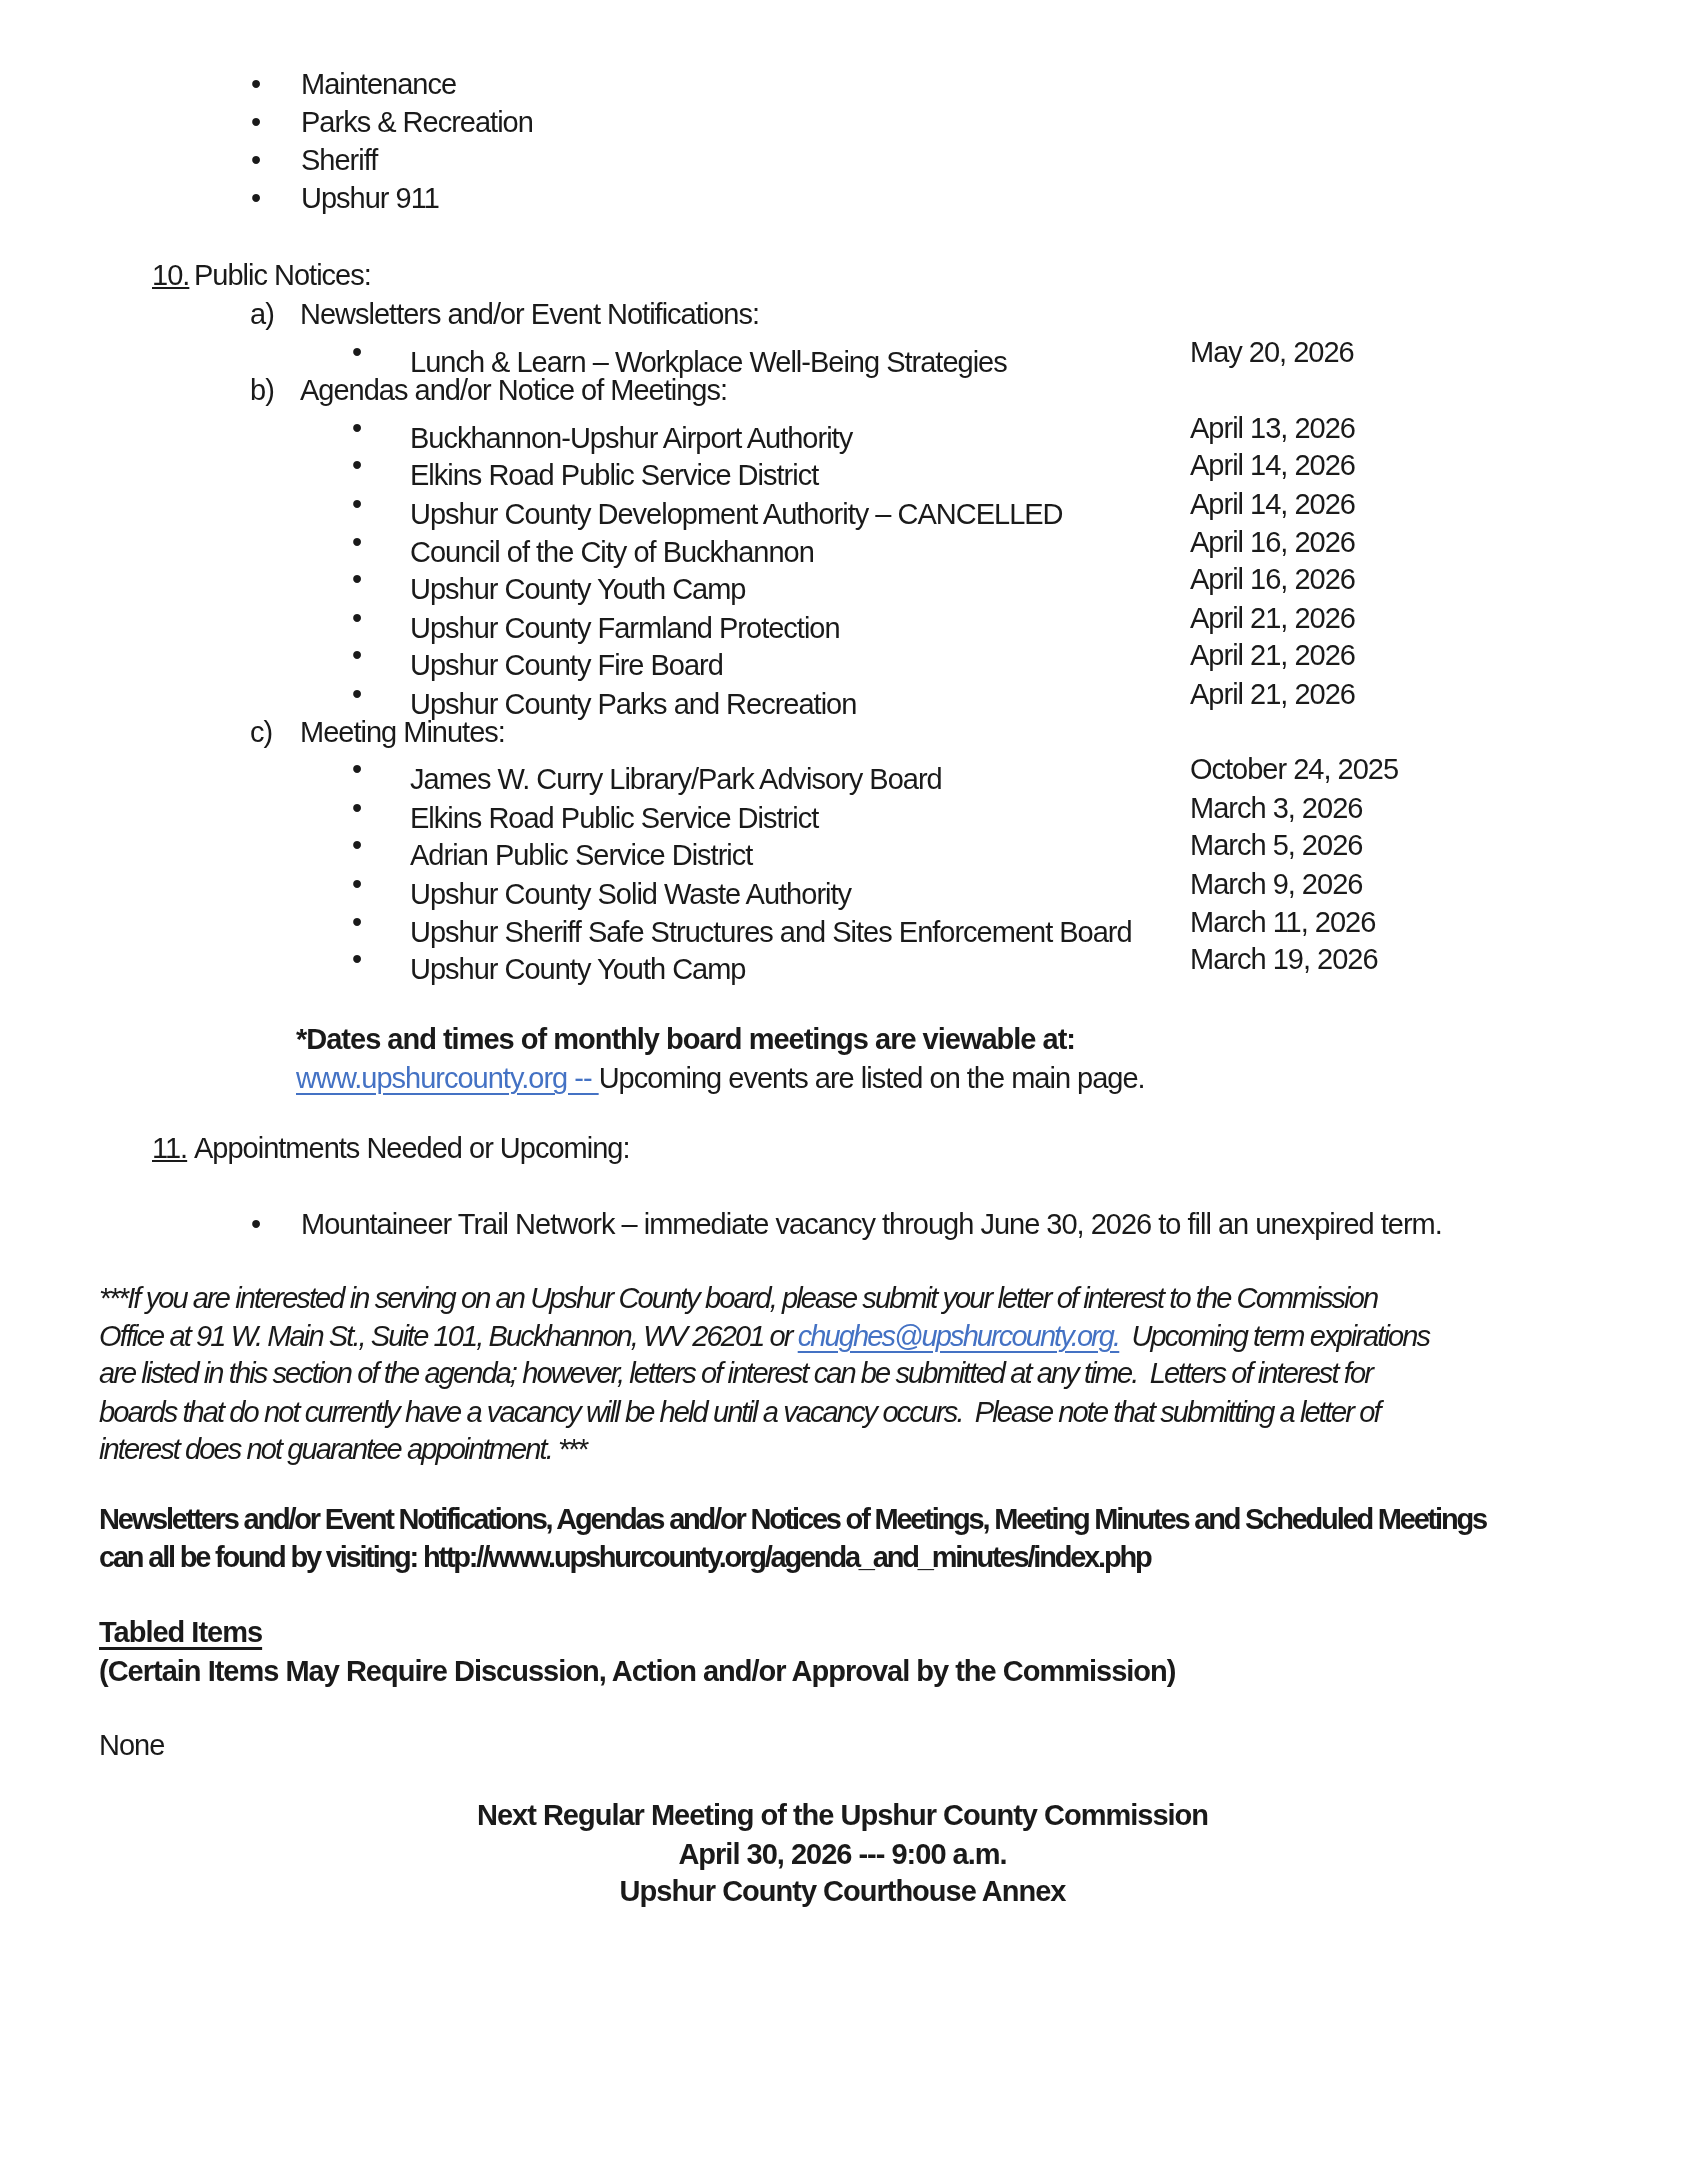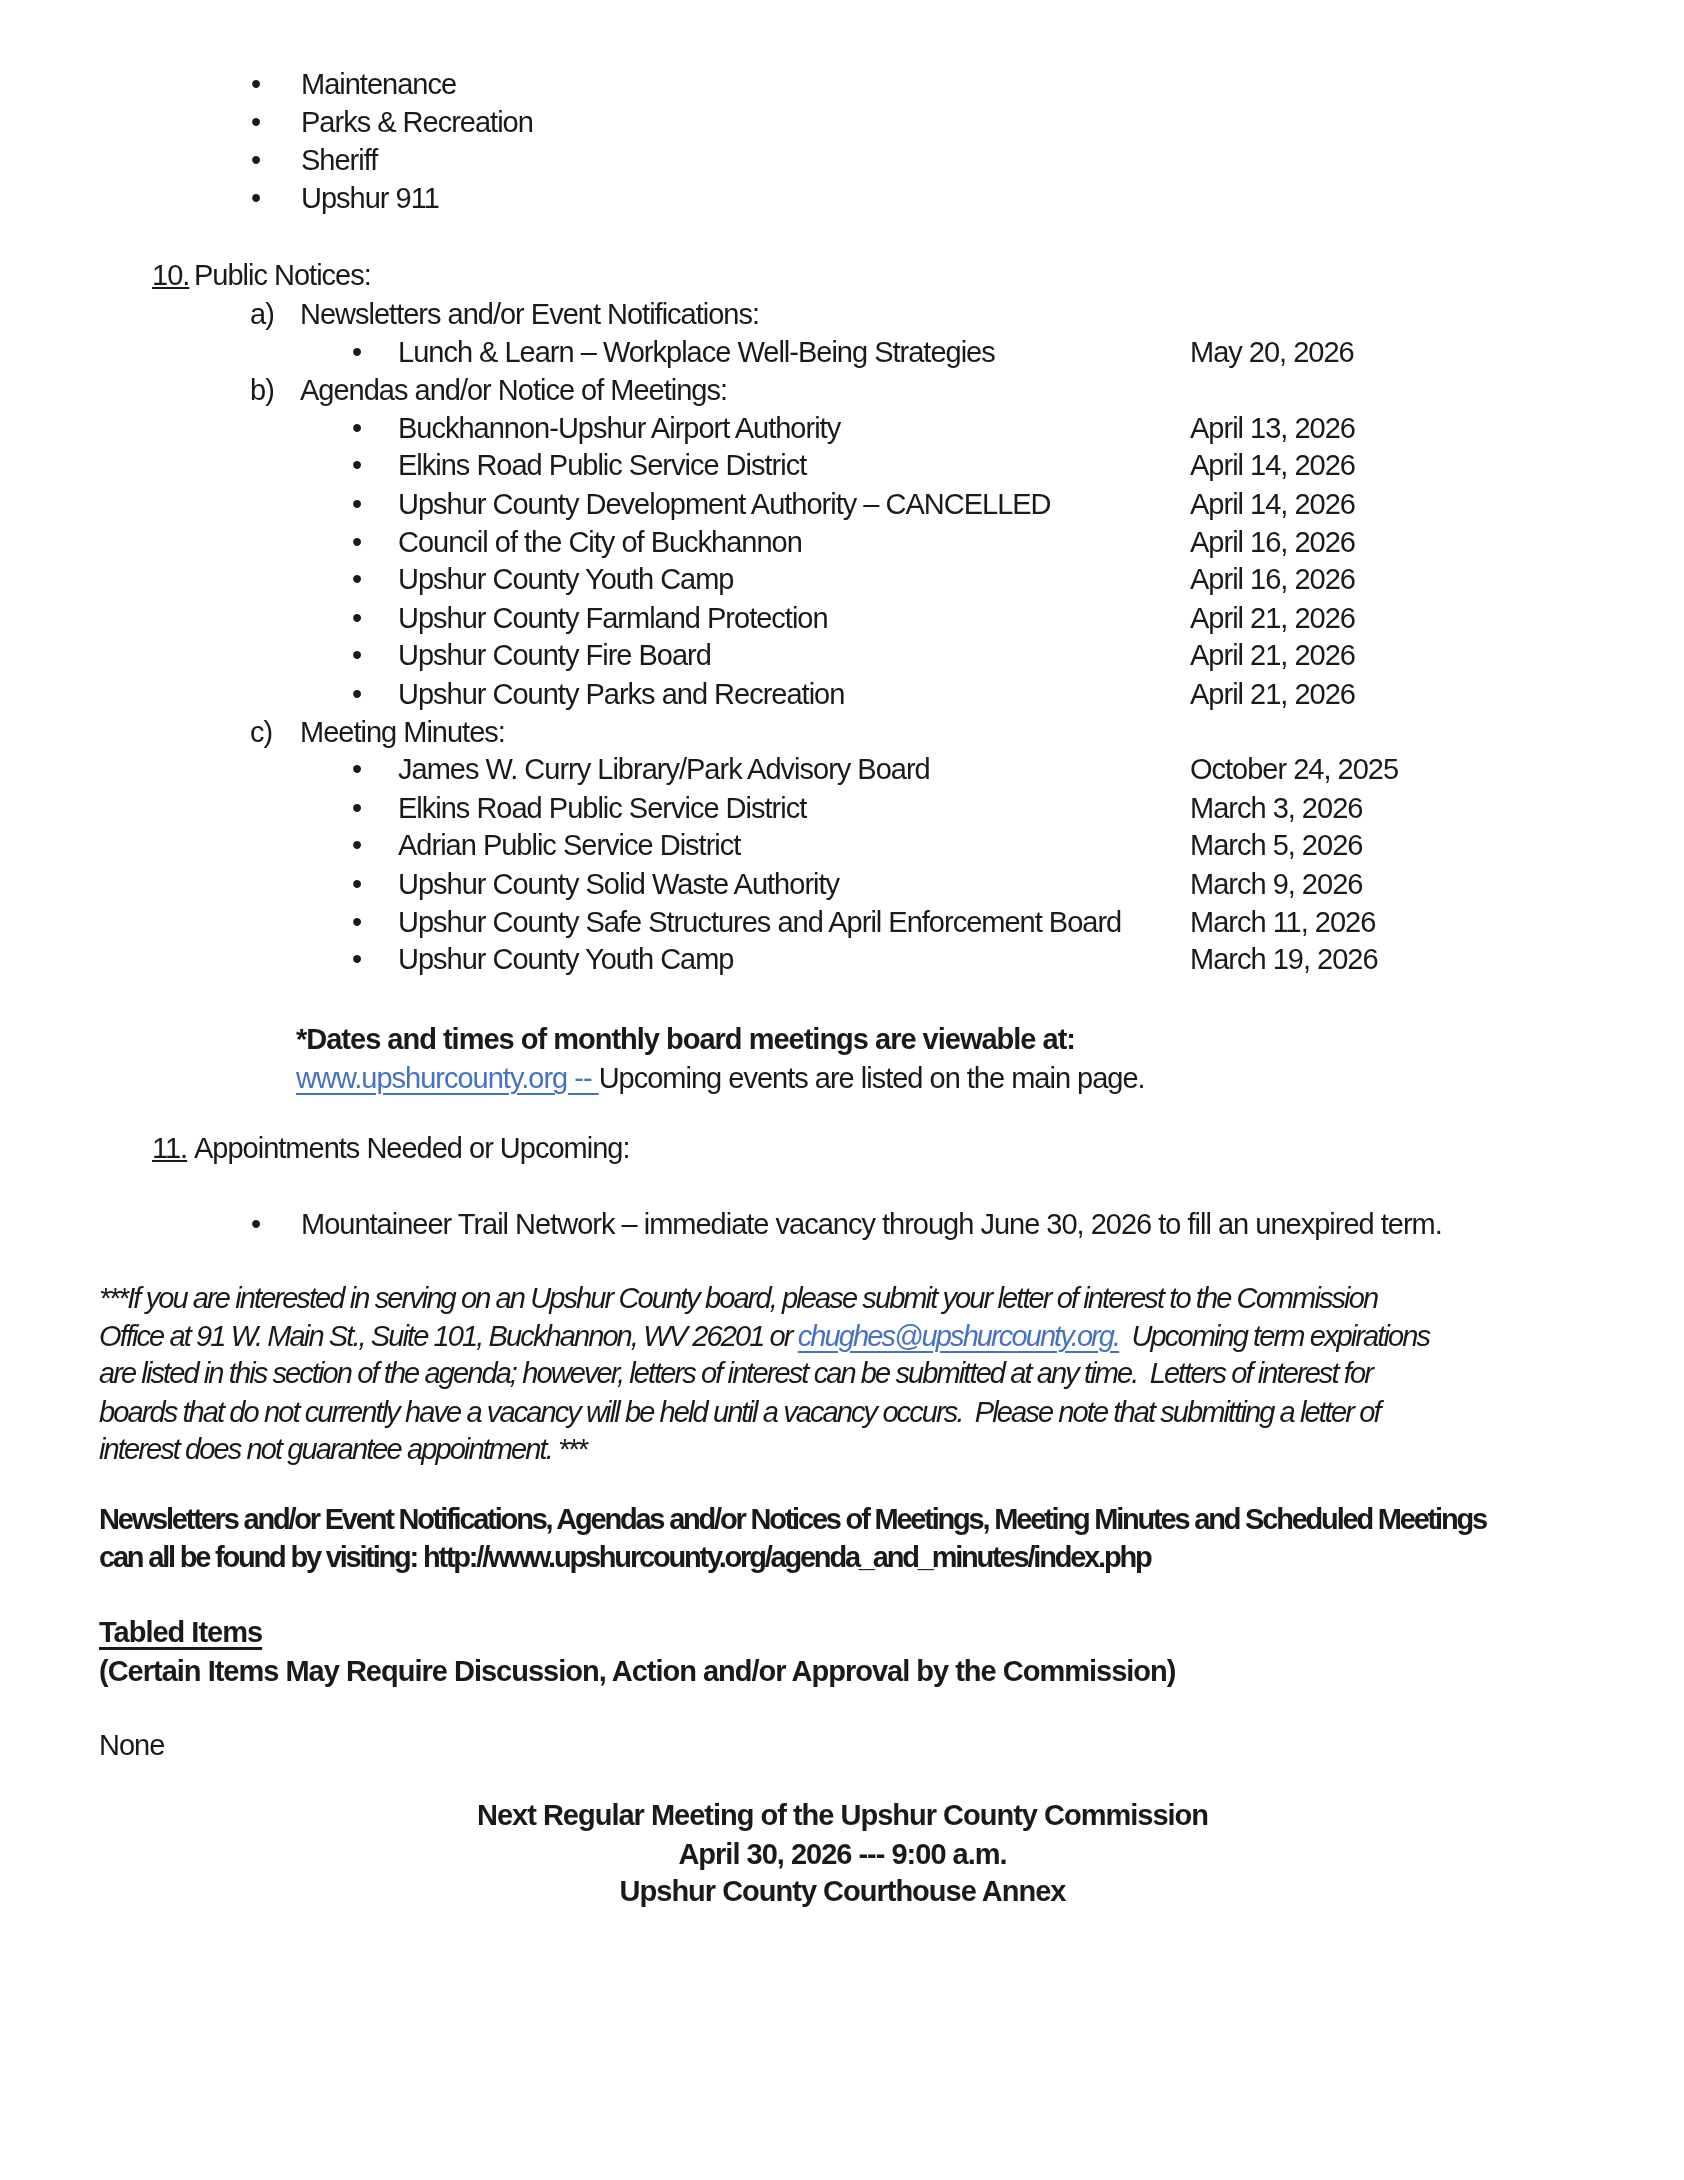--- a/index.html
+++ b/index.html
@@ -10,21 +10,21 @@
   }
   .row{position:absolute;left:0;right:0;height:39px;line-height:38px;white-space:nowrap;}
   .t{position:absolute;}
   .num{left:152px;text-decoration:underline;}
   .ntext{left:194px;}
   .mark{left:250px;}
   .mtext{left:300px;text-align:right;}
   .b1{left:251px;}
   .bt1{left:301px;}
   .b2{left:352px;}
-  .bt2{left:398px;}
+  .bt2{left:410px;margin-top:10px;}
   .date{position:absolute;left:1190px;}
   .note{position:absolute;left:296px;}
   .para{position:absolute;left:99px;}
   .bold{font-weight:bold;}
   .it .para{font-style:italic;letter-spacing:-1.9px;}
   .tight .para{letter-spacing:-2.2px;}
   .center{text-align:center;font-weight:bold;}
   .u{text-decoration:underline;text-underline-offset:5.1px;text-decoration-thickness:2.6px;}
   a.link{color:#4472C4;text-decoration:underline;text-underline-offset:5.1px;text-decoration-thickness:1.7px;cursor:pointer;}
 </style>
@@ -129,21 +129,21 @@
       <span class="t bt2">Adrian Public Service District</span>
       <span class="date">March 5, 2026</span>
     </div>
   <div class="row" style="top:865px">
       <span class="t b2">•</span>
       <span class="t bt2">Upshur County Solid Waste Authority</span>
       <span class="date">March 9, 2026</span>
     </div>
   <div class="row" style="top:903px">
       <span class="t b2">•</span>
-      <span class="t bt2">Upshur County Safe Structures and April Enforcement Board</span>
+      <span class="t bt2">Upshur Sheriff Safe Structures and Sites Enforcement Board</span>
       <span class="date">March 11, 2026</span>
     </div>
   <div class="row" style="top:940px">
       <span class="t b2">•</span>
       <span class="t bt2">Upshur County Youth Camp</span>
       <span class="date">March 19, 2026</span>
     </div>
 
   <div class="row" style="top:1020px">
       <span class="note bold">*Dates and times of monthly board meetings are viewable at:</span>

